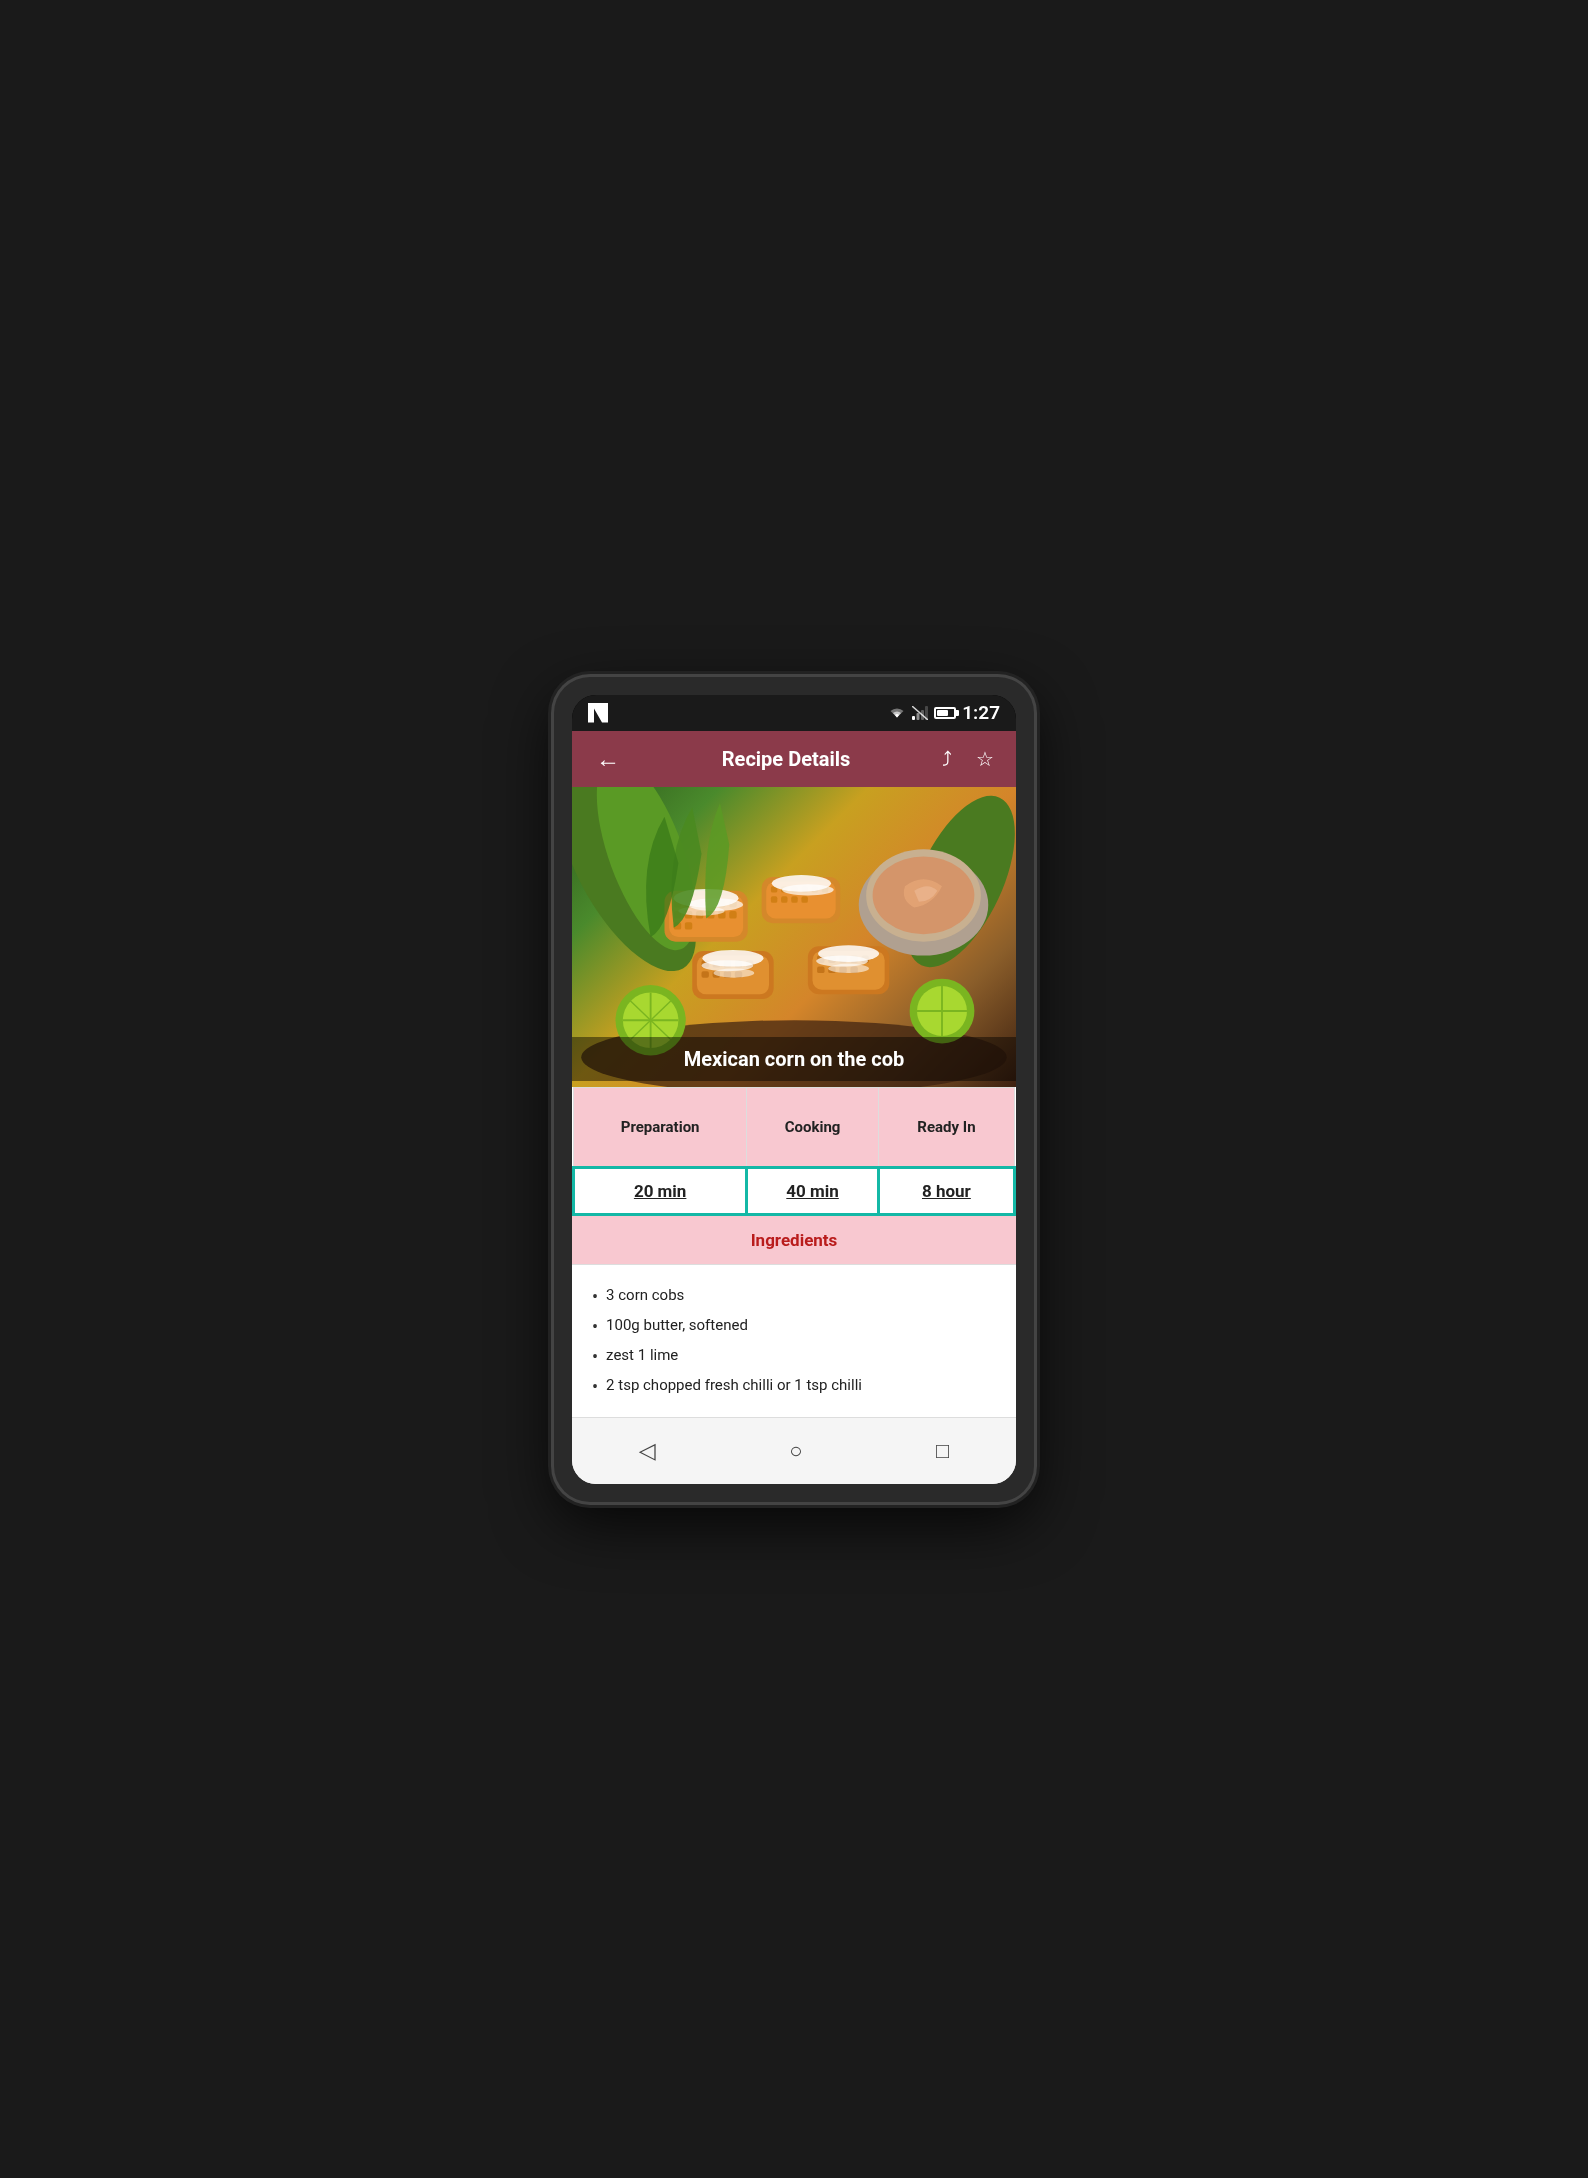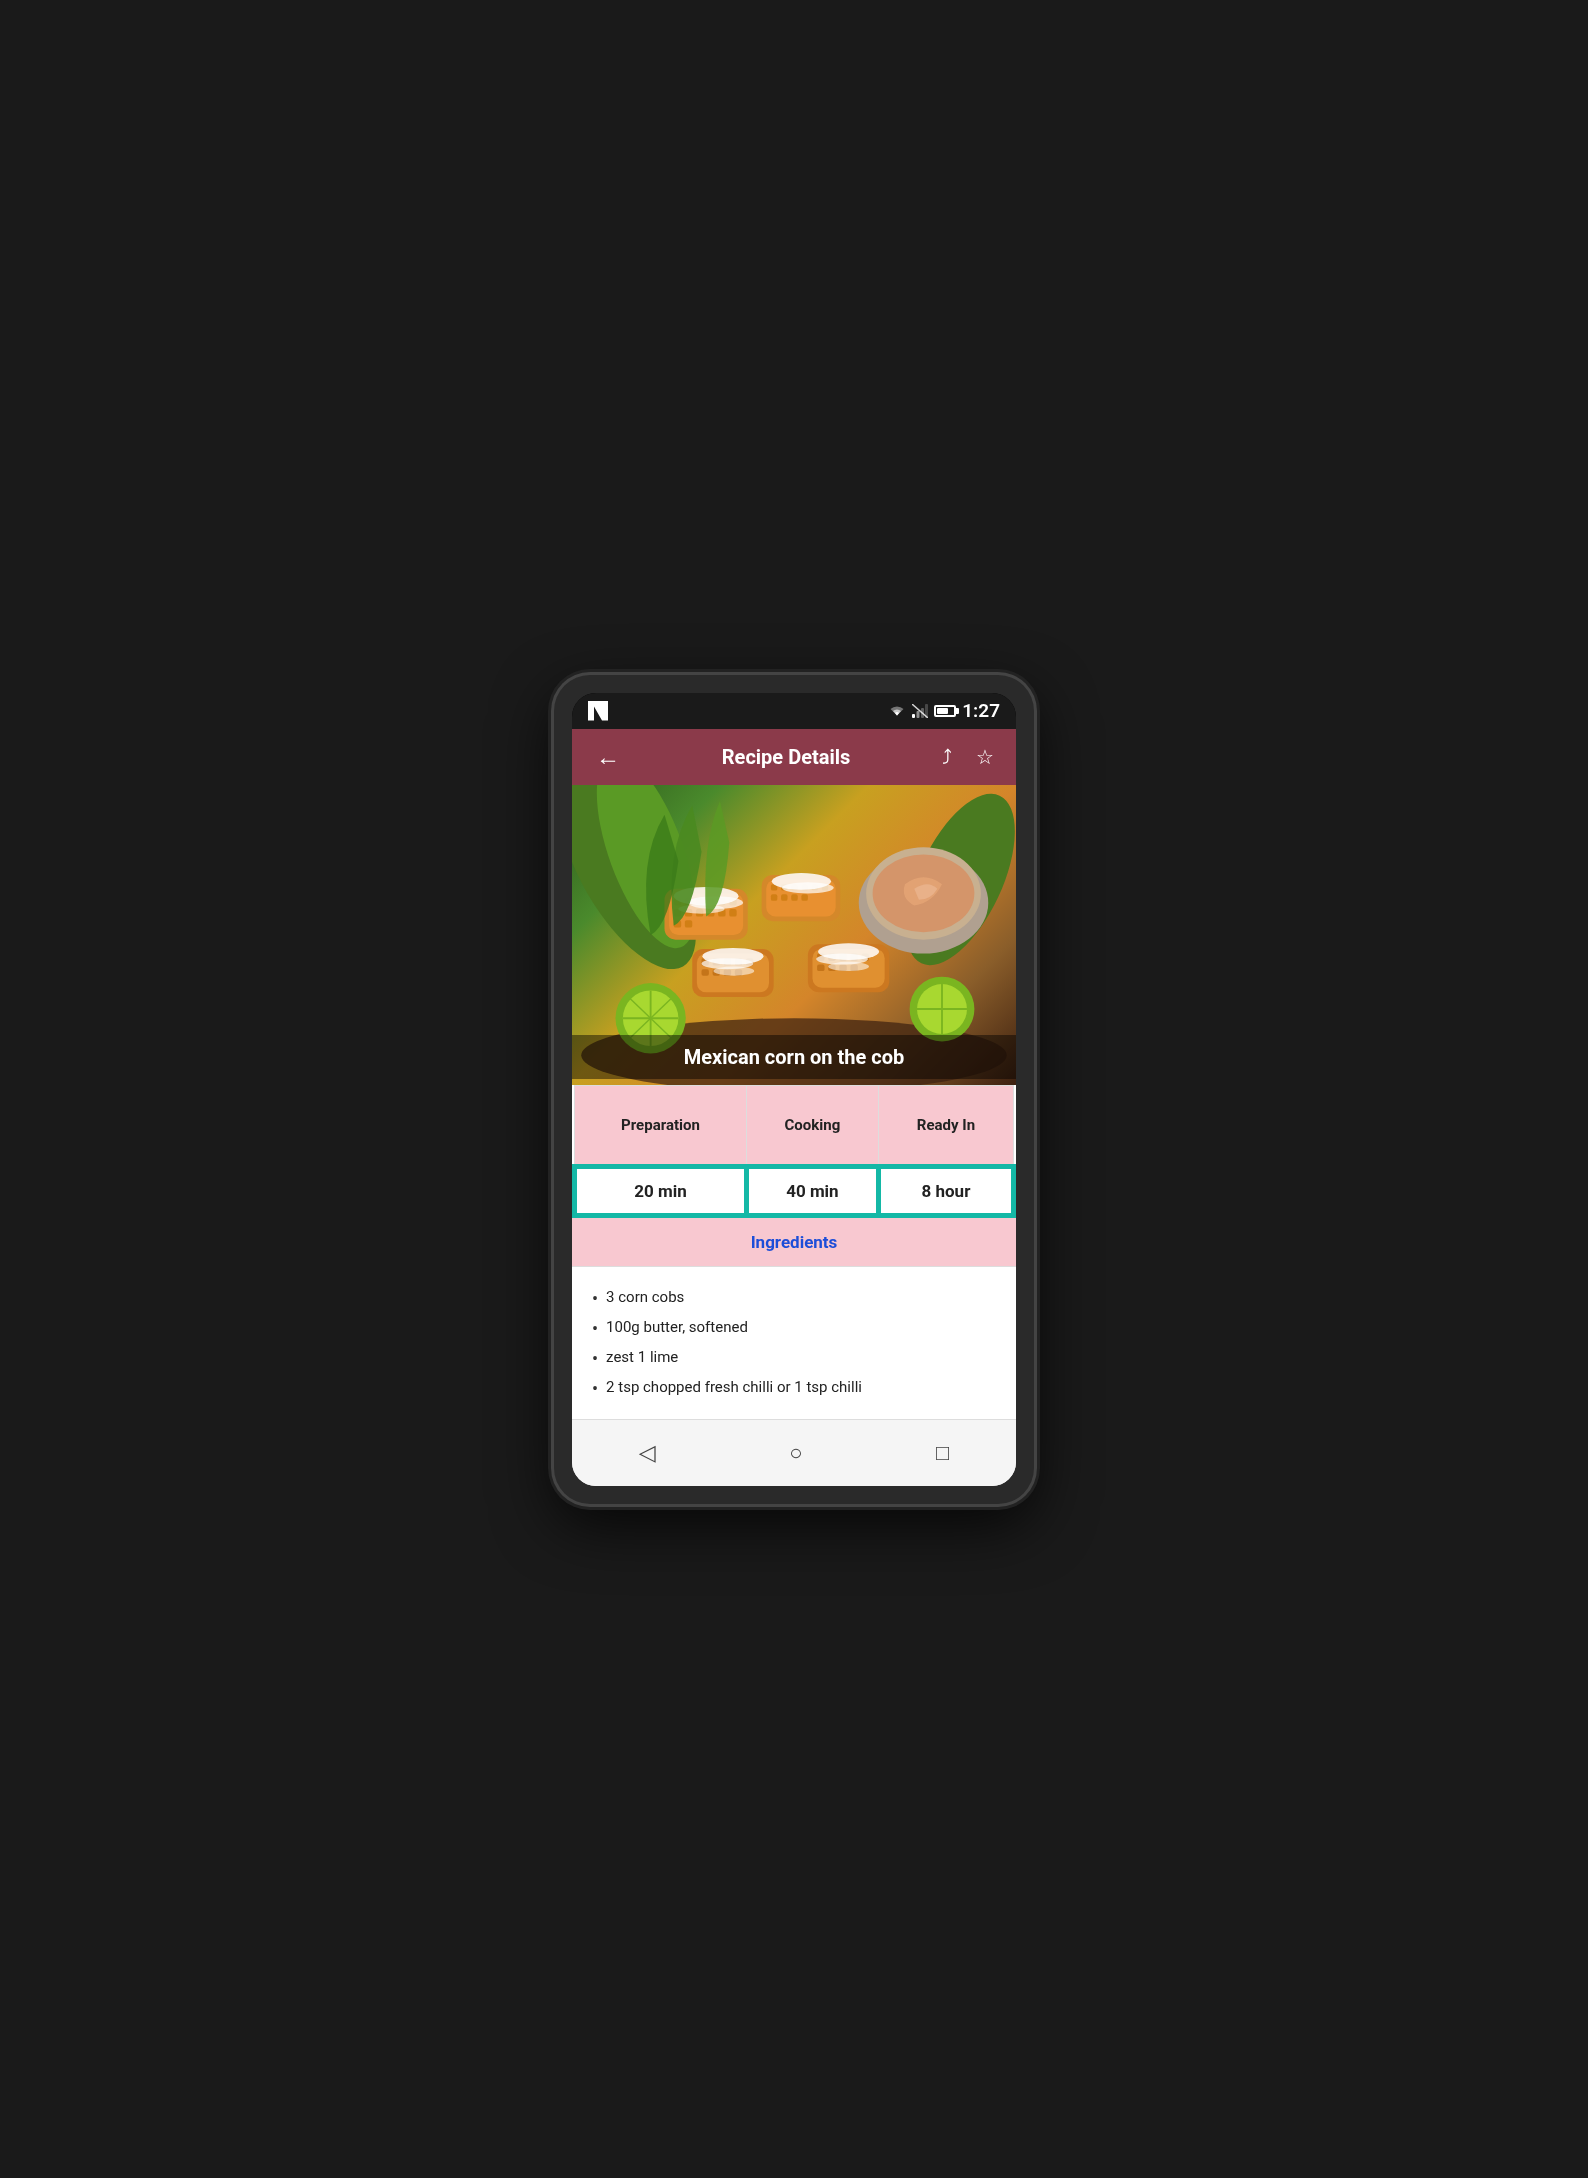--- a/index.html
+++ b/index.html
@@ -178,32 +178,33 @@
       border: 1px solid #ddd;
       color: #222;
     }
 
     .info-table td {
       background: white;
       padding: 12px 8px;
       font-size: 17px;
       font-weight: bold;
       text-align: center;
-      border: 5px solid #14b8a6;
+      border: 3px solid #14b8a6;
       color: #222;
+      text-decoration: underline;
     }
 
     
     .ingredients-header {
       background: #f8c8d0;
       padding: 14px 16px;
       text-align: center;
       font-size: 17px;
       font-weight: bold;
-      color: #1d4ed8;
+      color: #b91c1c;
       border-bottom: 1px solid #ddd;
     }
 
     .ingredients-list {
       background: white;
       padding: 16px 20px;
       list-style: none;
     }
 
     .ingredients-list li {

